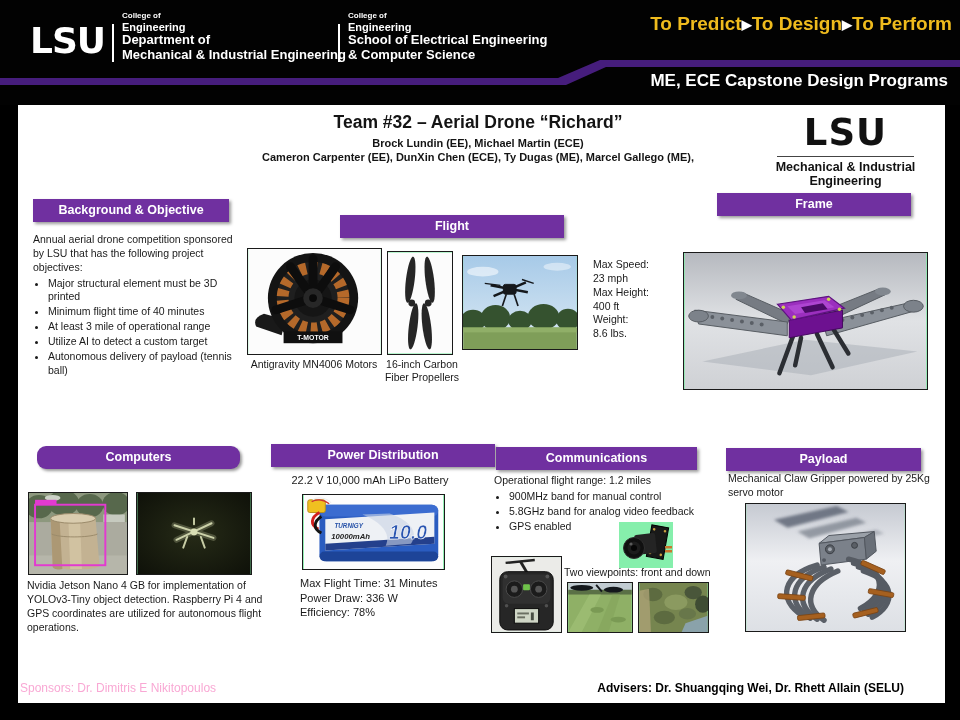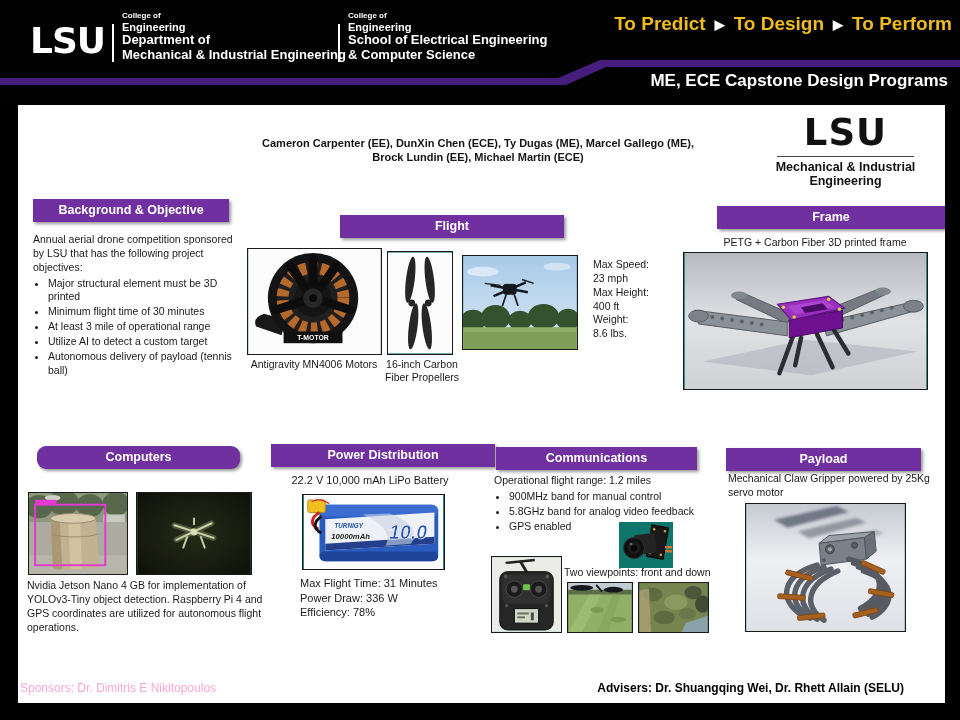--- a/index.html
+++ b/index.html
@@ -8,21 +8,21 @@
   
   .header{position:absolute;left:0;top:0;width:960px;height:105px;background:#020202;}
   .lsu-wordmark{position:absolute;left:30px;top:20px;color:#fff;font-size:36px;font-weight:800;
         letter-spacing:-1px;font-family:"DejaVu Sans", sans-serif;}
   .vline{position:absolute;top:24px;width:2px;height:38px;background:#fff;}
   .college{position:absolute;top:12px;color:#fff;line-height:1.12;}
   .college .c-small{font-size:8px;font-weight:700;}
   .college .c-eng{font-size:11px;font-weight:800;}
   .college .c-dept{font-size:13px;font-weight:600;}
   .motto{position:absolute;left:540px;top:13px;width:412px;display:flex;justify-content:flex-end;
-        gap:9px;align-items:center;font-size:19px;font-weight:800;}
+        gap:0;align-items:center;font-size:19px;font-weight:800;}
   .motto .gold{color:#EFBB1D;}
   .motto .tri{color:#fff;font-size:13px;}
   .stripe-svg{position:absolute;left:0;top:0;width:960px;height:105px;}
   .programs{position:absolute;left:540px;top:71px;width:408px;text-align:right;color:#fff;
         font-size:17px;font-weight:800;}
   
   .panel{position:absolute;left:18px;top:105px;width:927px;height:598px;background:#fff;}
   .abs{position:absolute;}
   .poster-title{left:150px;top:7px;width:620px;text-align:center;font-size:17.5px;font-weight:800;color:#141414;}
   .members{left:150px;top:31px;width:620px;text-align:center;font-size:11px;font-weight:700;color:#141414;line-height:1.3;}
@@ -31,21 +31,21 @@
         border-bottom:1px solid #444;padding-bottom:2px;margin:0 14px;}
   .mie-logo .dept{font-size:12.5px;font-weight:800;line-height:1.15;margin-top:3px;}
   
   .banner{background:#7030A0;color:#fff;font-size:12.5px;font-weight:800;text-align:center;
         height:23px;line-height:23px;box-shadow:2px 2px 3px rgba(0,0,0,.4);}
   .body-text{font-size:10.5px;color:#1a1a1a;line-height:1.32;}
   .body-text ul{margin:2px 0 0 0;padding-left:15px;}
   .body-text li{margin-bottom:1px;}
   .caption{font-size:10.5px;color:#1a1a1a;text-align:center;line-height:1.25;}
   .pre{white-space:pre-line;}
-  .imgbox{border:1.5px solid #1a1a1a;box-sizing:border-box;background:#0f766e;}
+  .imgbox{border:1.5px solid #1a1a1a;box-sizing:border-box;background:#86efac;}
   .imgbox svg{display:block;width:100%;height:100%;}
   .noborder{border:none;}
   
   .footer-sponsors{position:absolute;left:20px;top:681px;font-size:12px;font-weight:400;color:#f9a8d4;}
   .footer-advisers{position:absolute;right:56px;top:681px;font-size:12px;font-weight:800;color:#000;}
 </style>
 </head>
 <body>
 
 <div class="page">
@@ -74,39 +74,40 @@
       <span class="gold">To Perform</span>
     </div>
     <svg class="stripe-svg">
       <polygon points="0,78 558,78 600,60 960,60 960,67 606,67 566,85 0,85" fill="#461D7C"></polygon>
     </svg>
     <div class="programs">ME, ECE Capstone Design Programs</div>
   </div>
 
   <div class="panel">
 
+    <div class="abs poster-title">Team #32 – Aerial Drone “Richard”</div>
     <div class="abs members">
+      <div>Brock Lundin (EE), Michael Martin (ECE)</div>
       <div>Cameron Carpenter (EE), DunXin Chen (ECE), Ty Dugas (ME), Marcel Gallego (ME),</div>
-      <div>Brock Lundin (EE), Michael Martin (ECE)</div>
     </div>
 
     <div class="abs mie-logo">
       <div class="big">LSU</div>
       <div class="dept">
         <div>Mechanical &amp; Industrial</div>
         <div>Engineering</div>
       </div>
     </div>
 
     <div class="abs banner" style="left:15px;top:94px;width:196px;">Background &amp; Objective</div>
     <div class="abs body-text" style="left:15px;top:128px;width:206px;">
       <div>Annual aerial drone competition sponsored by LSU that has the following project objectives:</div>
       <ul>
         <li>Major structural element must be 3D printed</li>
-        <li>Minimum flight time of 30 minutes</li>
+        <li>Minimum flight time of 40 minutes</li>
         <li>At least 3 mile of operational range</li>
         <li>Utilize AI to detect a custom target</li>
         <li>Autonomous delivery of payload (tennis ball)</li>
       </ul>
     </div>
 
     <div class="abs banner" style="left:322px;top:110px;width:224px;">Flight</div>
 
     <div class="abs imgbox" style="left:229px;top:143px;width:135px;height:107px;">
       <svg viewBox="0 0 135 107">
@@ -179,22 +180,21 @@
     <div class="abs body-text pre" style="left:575px;top:153px;width:82px;">Max Speed:
 23 mph
 Max Height:
 400 ft
 Weight:
 8.6 lbs.</div>
 
     <div class="abs caption" style="left:222px;top:253px;width:148px;">Antigravity MN4006 Motors</div>
     <div class="abs caption" style="left:360px;top:253px;width:88px;">16-inch Carbon Fiber Propellers</div>
 
-    <div class="abs banner" style="left:699px;top:101px;width:228px;">Frame</div>
-    <div class="abs caption" style="left:677px;top:131px;width:240px;">PETG + Carbon Fiber 3D printed frame</div>
+    <div class="abs banner" style="left:699px;top:88px;width:194px;">Frame</div>
 
     <div class="abs imgbox" style="left:665px;top:147px;width:245px;height:138px;">
       <svg viewBox="0 0 245 138">
         <defs>
           <linearGradient id="fbg" x1="0" y1="0" x2="0" y2="1">
             <stop offset="0" stop-color="#b6b9bf"></stop>
               <stop offset=".5" stop-color="#e0e2e5"></stop>
               <stop offset="1" stop-color="#cfd1d5"></stop>
           </linearGradient>
         </defs>

